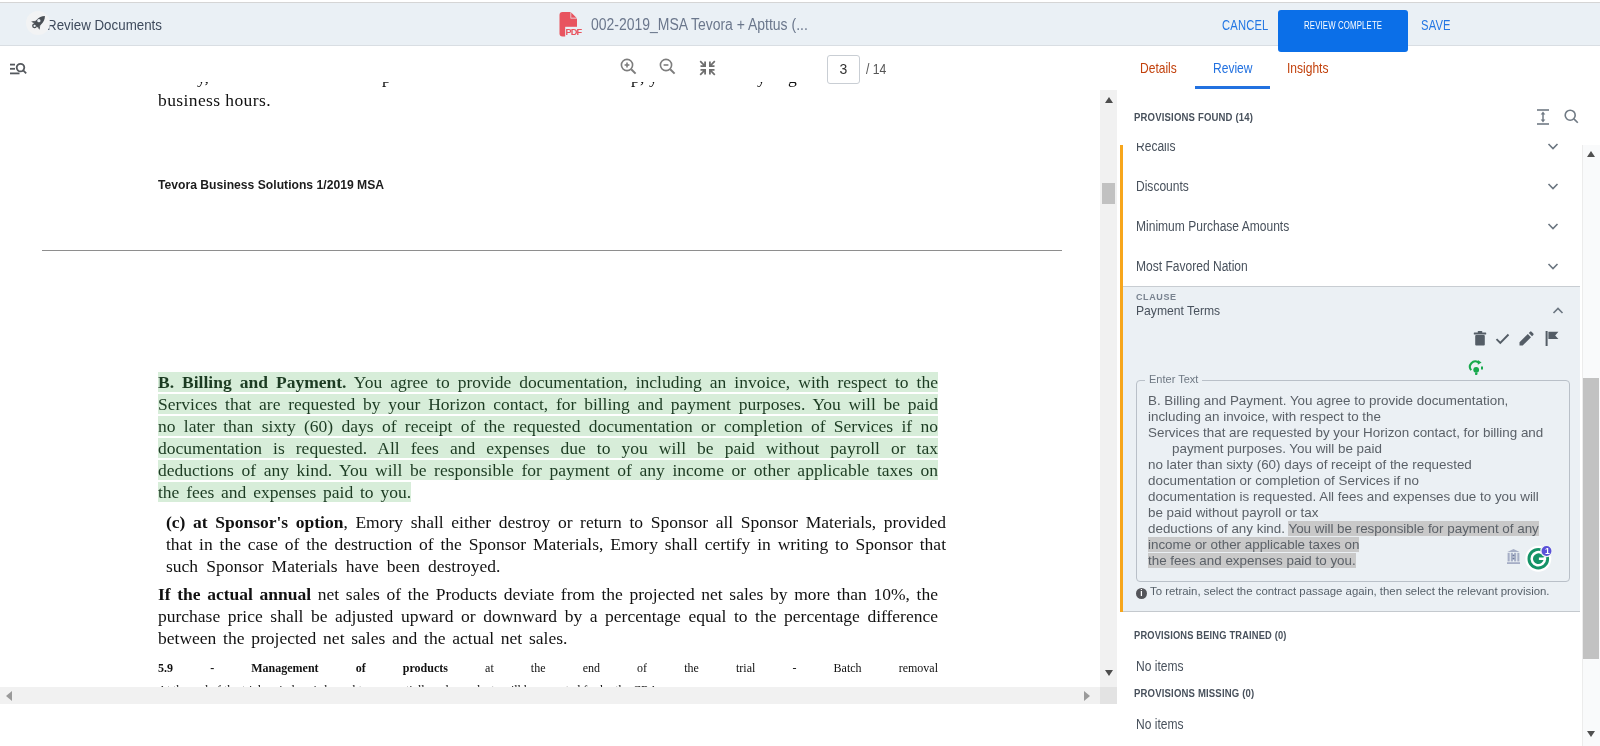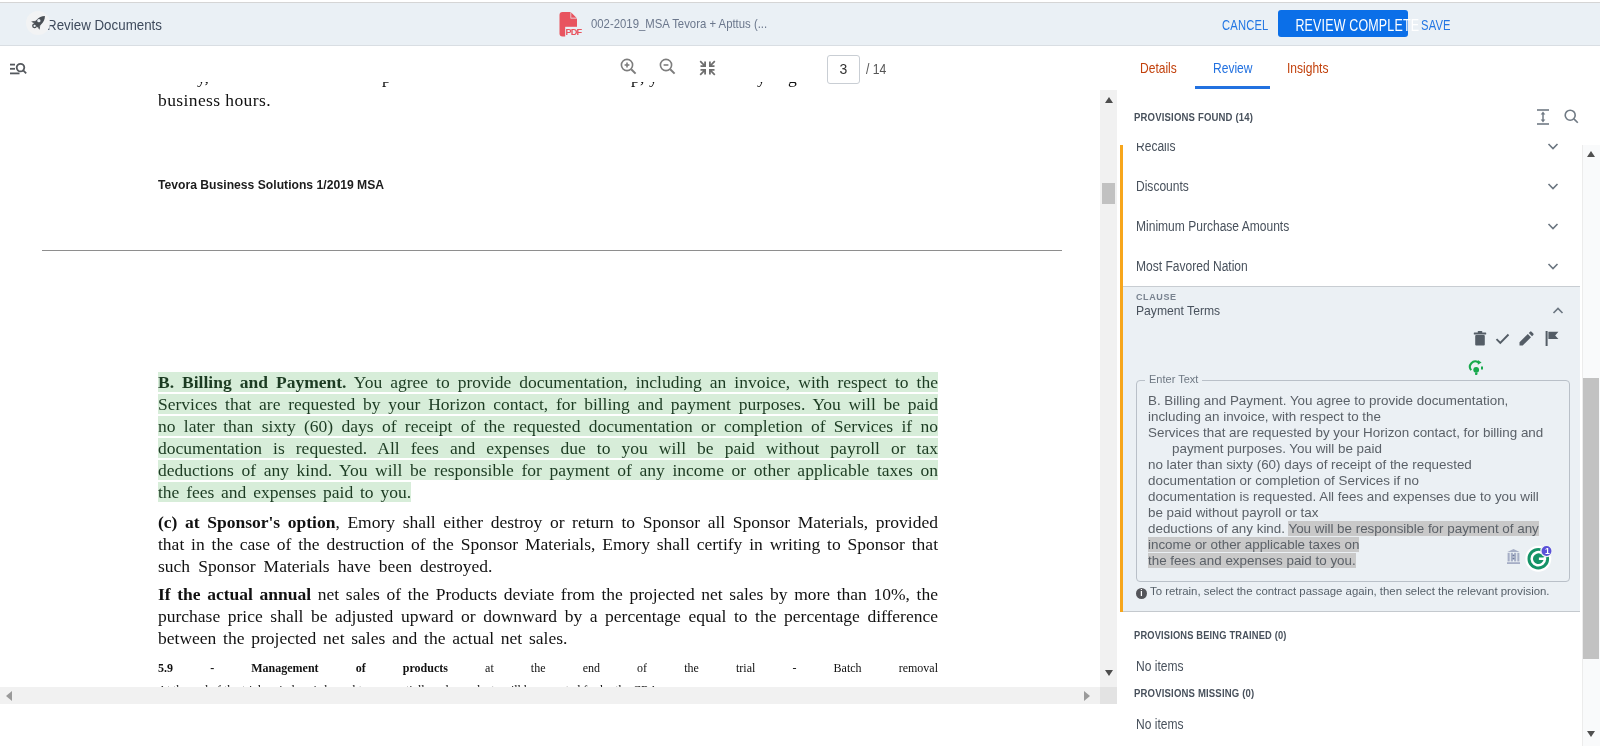--- a/index.html
+++ b/index.html
@@ -3,23 +3,23 @@
 <meta charset="utf-8">
 <style>
   * { margin:0; padding:0; box-sizing:border-box; }
   html,body { width:1600px; height:746px; background:#fff; font-family:"Liberation Sans", sans-serif; overflow:hidden; }
   .abs { position:absolute; }
   #stage { position:relative; width:1600px; height:746px; overflow:hidden; }
 
   
   #hdr { left:0; top:2px; width:1600px; height:44px; background:#eaf0f5; border-top:1px solid #d5d5d5; border-bottom:1px solid #d9dee3; }
   #hdr .title { position:absolute; left:47px; top:13px; font-size:15px; color:#3e4a5c; }
-  #hdr .fname { position:absolute; left:591px; top:13px; font-size:13px; color:#6b778c; }
+  #hdr .fname { position:absolute; left:591px; top:13px; font-size:16px; color:#6b778c; }
   #cancel { position:absolute; left:1222px; top:14px; font-size:14px; color:#2376e3; letter-spacing:.2px; }
-  #rcbtn  { position:absolute; left:1278px; top:7px; width:130px; height:27px; background:#0b6fe8; border-radius:3px; color:#fff; font-size:16px; letter-spacing:.2px; text-align:center; line-height:31px; white-space:nowrap; }
+  #rcbtn  { position:absolute; left:1278px; top:7px; width:130px; height:42px; background:#0b6fe8; border-radius:3px; color:#fff; font-size:10px; letter-spacing:.2px; text-align:center; line-height:31px; white-space:nowrap; }
   #save   { position:absolute; left:1421px; top:14px; font-size:14px; color:#2376e3; letter-spacing:.2px; }
 
   
   .pagebox { position:absolute; left:827px; top:55px; width:33px; height:29px; border:1px solid #c9ced4; border-radius:3px; background:#fff; text-align:center; line-height:27px; font-size:14px; color:#333; }
   .pagetotal { position:absolute; left:866px; top:61px; font-size:14px; color:#555; }
 
   
   #doc { left:0; top:82px; width:1100px; height:622px; background:#fff; overflow:hidden; font-family:"Liberation Serif", serif; }
   #doc .ln { position:absolute; left:158px; width:780px; font-size:17.5px; color:#111; line-height:22px; white-space:nowrap; }
   .gr { background:#d7edd9; color:#1c3b22; }
@@ -77,21 +77,21 @@
 
   <div id="docbody" class="abs" style="left:0;top:0;width:1308px;height:746px;pointer-events:none;">
     <div style="position:absolute;left:158px;top:371px;width:780px;font-family:'Liberation Serif',serif;font-size:17.5px;line-height:22px;color:#111;">
       <div class="j2"><span class="gr"><b>B. Billing and Payment.</b> You agree to provide documentation, including an invoice, with respect to the</span></div>
       <div class="j2"><span class="gr">Services that are requested by your Horizon contact, for billing and payment purposes. You will be paid</span></div>
       <div class="j2"><span class="gr">no later than sixty (60) days of receipt of the requested documentation or completion of Services if no</span></div>
       <div class="j2"><span class="gr">documentation is requested. All fees and expenses due to you will be paid without payroll or tax</span></div>
       <div class="j2"><span class="gr">deductions of any kind. You will be responsible for payment of any income or other applicable taxes on</span></div>
       <div style="word-spacing:2.4px;"><span class="gr">the fees and expenses paid to you.</span></div>
     </div>
-    <div style="position:absolute;left:158px;top:511px;width:780px;font-family:'Liberation Serif',serif;font-size:17.5px;line-height:22px;color:#111;">
+    <div style="position:absolute;left:166px;top:511px;width:780px;font-family:'Liberation Serif',serif;font-size:17.5px;line-height:22px;color:#111;">
       <div class="j2"><b>(c) at Sponsor's option</b>, Emory shall either destroy or return to Sponsor all Sponsor Materials, provided</div>
       <div class="j2">that in the case of the destruction of the Sponsor Materials, Emory shall certify in writing to Sponsor that</div>
       <div style="word-spacing:3.7px;">such Sponsor Materials have been destroyed.</div>
     </div>
     <div style="position:absolute;left:158px;top:583px;width:780px;font-family:'Liberation Serif',serif;font-size:17.5px;line-height:22px;color:#111;">
       <div class="j2"><b>If the actual annual</b> net sales of the Products deviate from the projected net sales by more than 10%, the</div>
       <div class="j2">purchase price shall be adjusted upward or downward by a percentage equal to the percentage difference</div>
       <div style="word-spacing:2.4px;">between the projected net sales and the actual net sales.</div>
     </div>
     <div style="position:absolute;left:158px;top:657px;width:780px;font-family:'Liberation Serif',serif;font-size:12px;line-height:22px;color:#111;">

